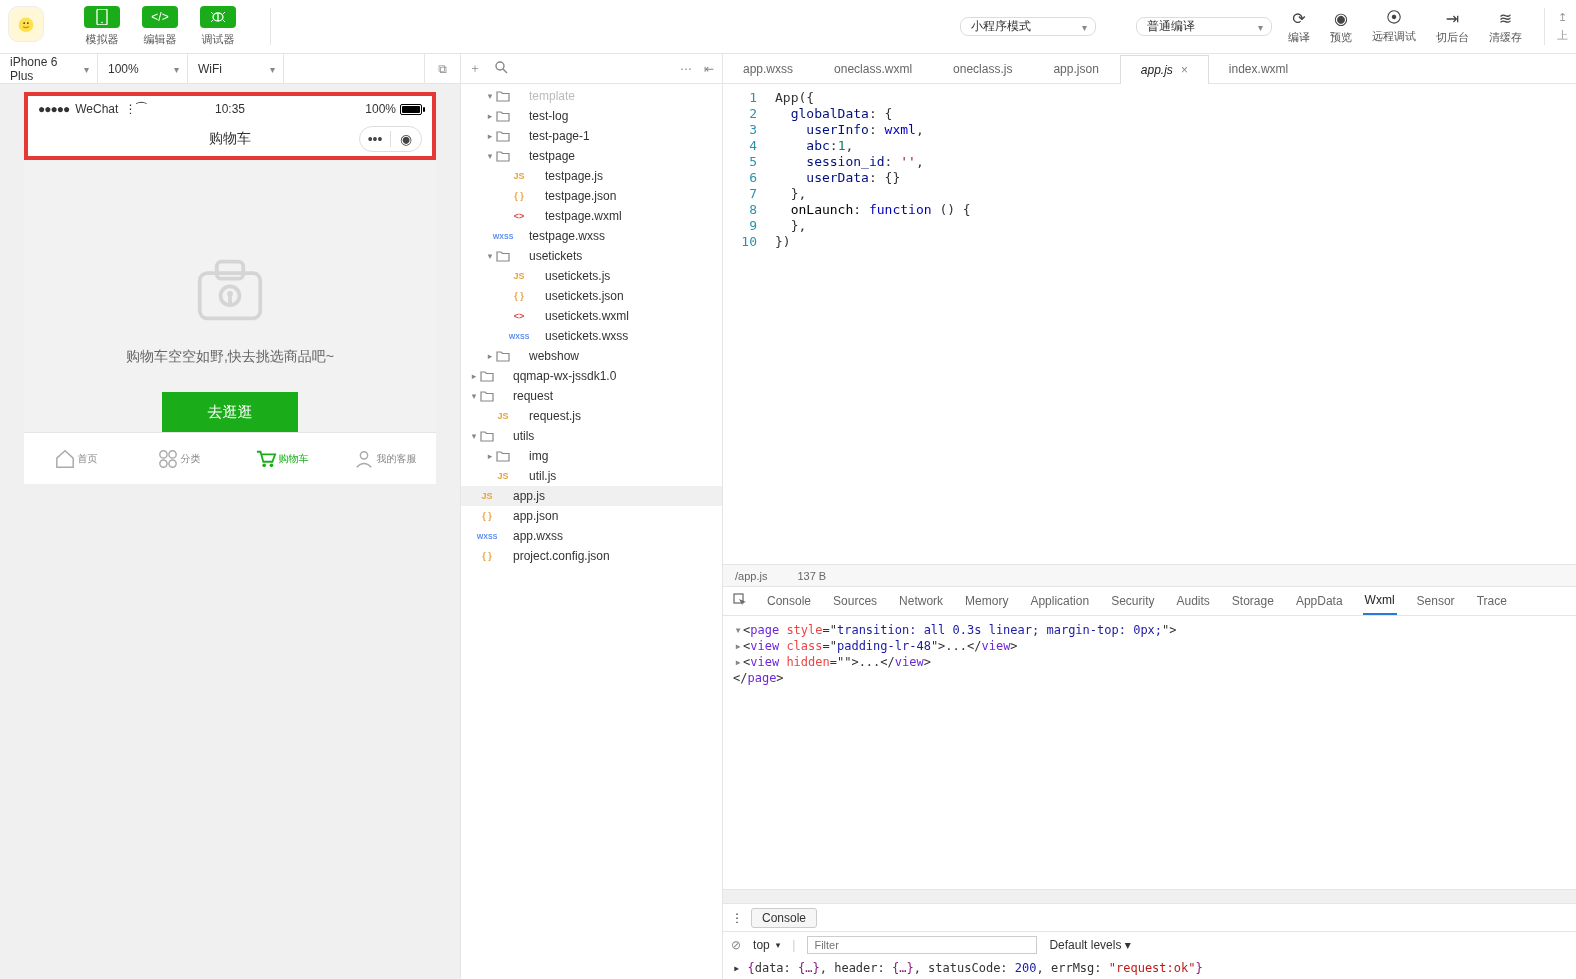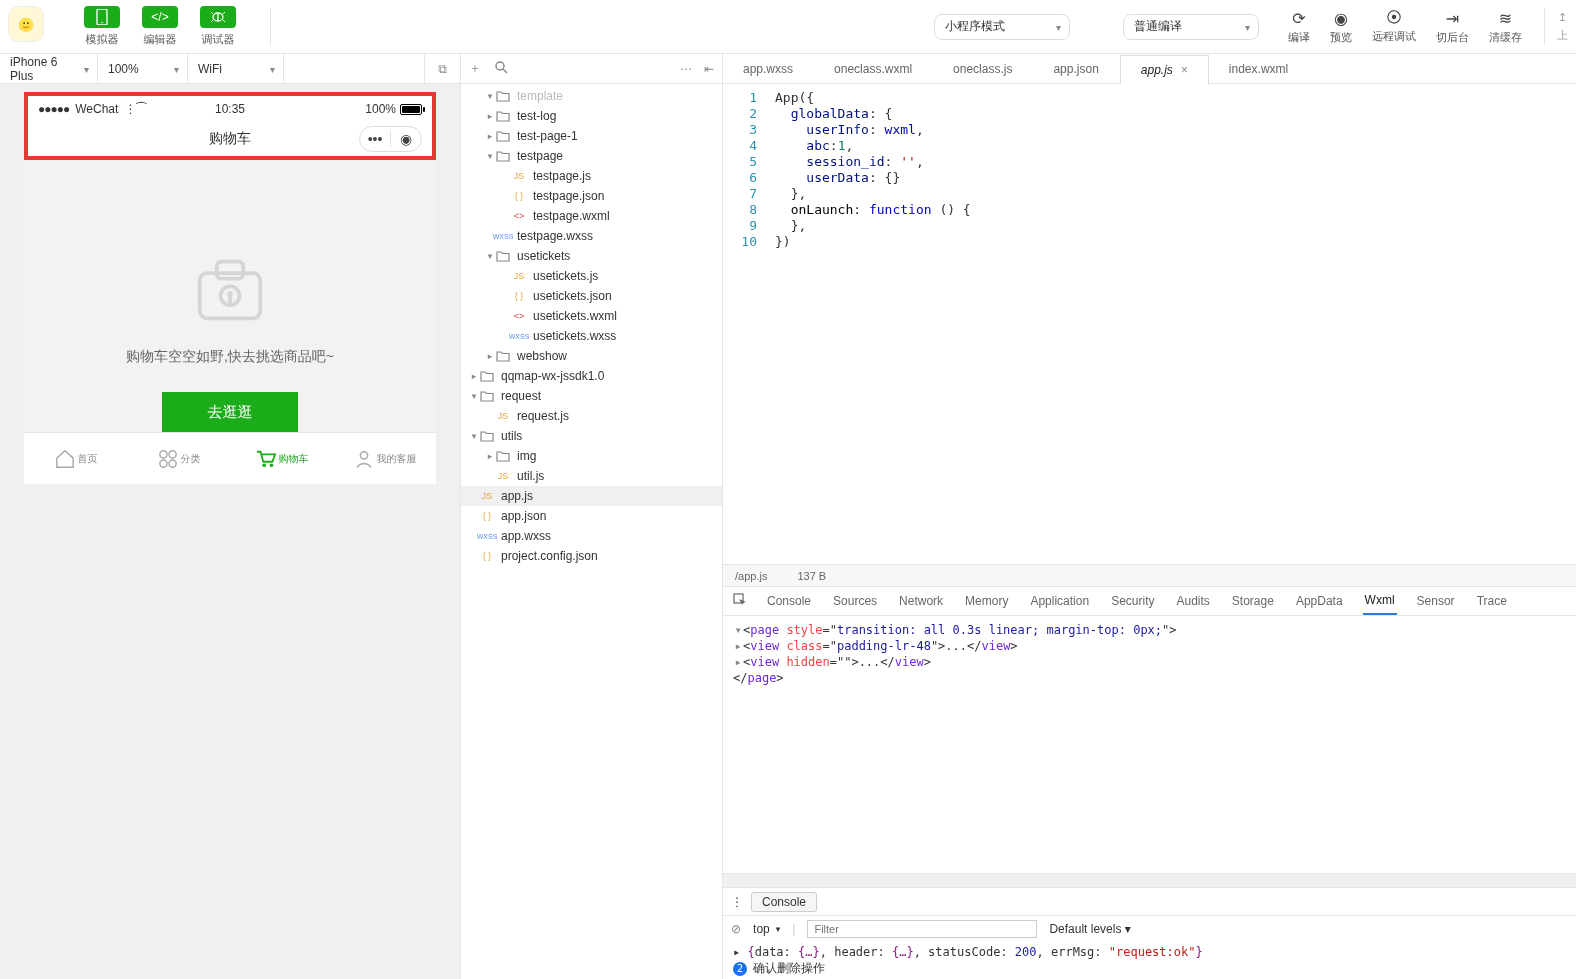--- a/index.html
+++ b/index.html
@@ -4,21 +4,21 @@
 <style>
 * { box-sizing: border-box; margin: 0; padding: 0; }
 body { font-family: -apple-system, "Segoe UI", "Microsoft YaHei", sans-serif; font-size: 12px; color: #333; background: #f0f0f0; width: 1576px; height: 979px; overflow: hidden; display: flex; flex-direction: column; }
 .toolbar { height: 54px; background: #fff; border-bottom: 1px solid #e5e5e5; display: flex; align-items: stretch; padding: 2px 8px 2px 8px; }
 .logo { width: 36px; height: 36px; border-radius: 10px; background: #fff7d6; display: flex; align-items: center; justify-content: center; margin-right: 40px; margin-top: 4px; border:1px solid #eee;}
 .logo svg { width: 22px; height: 22px; }
 .tb-btn { display: flex; flex-direction: column; align-items: center; margin-right: 22px; font-size: 11px; color: #555; gap: 4px; justify-content:center; }
 .tb-btn .ic { width: 36px; height: 22px; border-radius: 4px; background: #1aad19; display: flex; align-items: center; justify-content: center; color: #fff; font-size: 12px; }
 .tb-sep { width: 1px; background: #e5e5e5; margin: 6px 12px; }
 .tb-select { display: flex; align-items: center; }
-.sel { height: 26px; border: 1px solid #ddd; border-radius: 8px; padding: 0 24px 0 10px; display: flex; align-items: center; background: #fff; position: relative; margin-right: 19px; font-size:12px; }
+.sel { height: 19px; border: 1px solid #ddd; border-radius: 8px; padding: 0 24px 0 10px; display: flex; align-items: center; background: #fff; position: relative; margin-right: 6px; font-size:12px; }
 .sel .arrow { position: absolute; right: 8px; top: 50%; transform: translateY(-50%); font-size: 10px; color: #888; }
 .tb-stack { display: flex; flex-direction: column; align-items: center; justify-content:center; margin: 0 10px; font-size: 11px; color: #555; gap: 2px; }
 .tb-stack .glyph { font-size: 16px; color: #444; }
 .tb-right-cut { margin-left:auto; color:#999; font-size:11px; display:flex; flex-direction:column; align-items:center; justify-content:center; gap:4px;}
 .main { flex: 1; display: flex; min-height: 0; }
 .simcol { width: 460px; background: #f0f0f0; display: flex; flex-direction: column; }
 .simbar { height: 30px; background: #fff; border-bottom: 1px solid #e5e5e5; display: flex; align-items: stretch; }
 .simbar .sel { border: none; border-right: 1px solid #e5e5e5; border-radius: 0; height: 100%; margin:0; font-size:12px;}
 .simbar .end { margin-left: auto; width: 36px; display: flex; align-items: center; justify-content: center; color: #888; border-left:1px solid #e5e5e5;}
 .simstage { flex: 1; display: flex; justify-content: center; align-items: flex-start; padding: 8px 0 0 0; }
@@ -44,21 +44,21 @@
 .tabbar .tab { flex: 1; display: flex; flex-direction: row; align-items: center; justify-content: center; gap: 2px; font-size: 10px; color: #888; }
 .tabbar .tab.active { color: #1aad19; }
 .tabbar .tab svg { width:22px; height:20px; }
 .midcol { width: 263px; background: #fff; border-left: 1px solid #e5e5e5; border-right: 1px solid #e5e5e5; display: flex; flex-direction: column; }
 .midbar { height: 30px; border-bottom: 1px solid #e5e5e5; display: flex; align-items: center; padding: 0 8px; gap: 14px; color: #888; }
 .midbar .right { margin-left: auto; display:flex; gap:12px; }
 .tree { flex: 1; overflow: auto; padding: 2px 0; }
 .node { display: flex; align-items: center; height: 20px; font-size: 12px; color: #333; cursor: default; }
 .node .tw { width: 10px; text-align: center; color: #888; font-size: 9px; }
 .node.active { background: #f0f0f0; }
-.fi { width: 16px; height: 14px; margin-right: 6px; display: inline-flex; align-items:center; justify-content:center; font-size:9px; font-weight:normal;}
+.fi { width: 16px; height: 14px; margin-right: 18px; display: inline-flex; align-items:center; justify-content:center; font-size:9px; font-weight:bold;}
 .fi-folder { color: #888; }
 .fi-js { color: #e8a33d; }
 .fi-json { color: #e8a33d; }
 .fi-wxml { color: #d44; }
 .fi-wxss { color: #5b8def; font-size:7px;}
 .rightcol { flex: 1; display: flex; flex-direction: column; min-width: 0; }
 .tabs { height: 30px; background: #fff; border-bottom: 1px solid #e5e5e5; display: flex; align-items: stretch; }
 .tabs .tab { padding: 0 20px; display: flex; align-items: center; font-size: 12px; color: #666; border-right:1px solid transparent; gap:8px; }
 .tabs .tab.active { color: #222; font-style: italic; background:#fff; border-top:1px solid #ddd; border-left:1px solid #ddd; border-right:1px solid #ddd; position:relative; top:1px;}
 .tabs .tab .close { color:#888; }
@@ -523,16 +523,15 @@
       <span class="ctx">
           <span>top</span> 
           <span style="font-size:9px">▾</span>
         </span>
       <span style="color:#ccc">|</span>
       <input type="text" placeholder="Filter" style="">
       <span>Default levels ▾</span>
     </div>
     <div class="console-out">
       <div id="cl1">▸ <span class="kw2">{</span>data: <span class="kw2">{…}</span>, header: <span class="kw2">{…}</span>, statusCode: <span class="num2">200</span>, errMsg: <span class="str2">"request:ok"</span><span class="kw2">}</span></div>
-      <div><span class="badge">2</span><span>确认删除操作</span></div>
     </div>
   </div>
 </div>
 
 </body></html>

